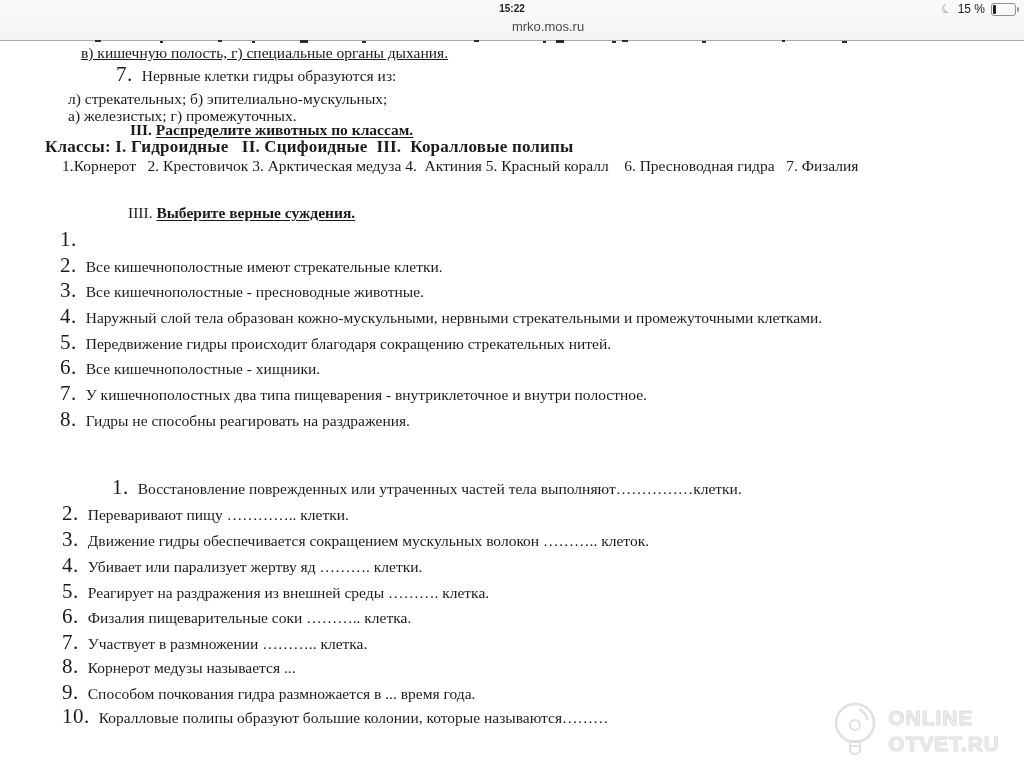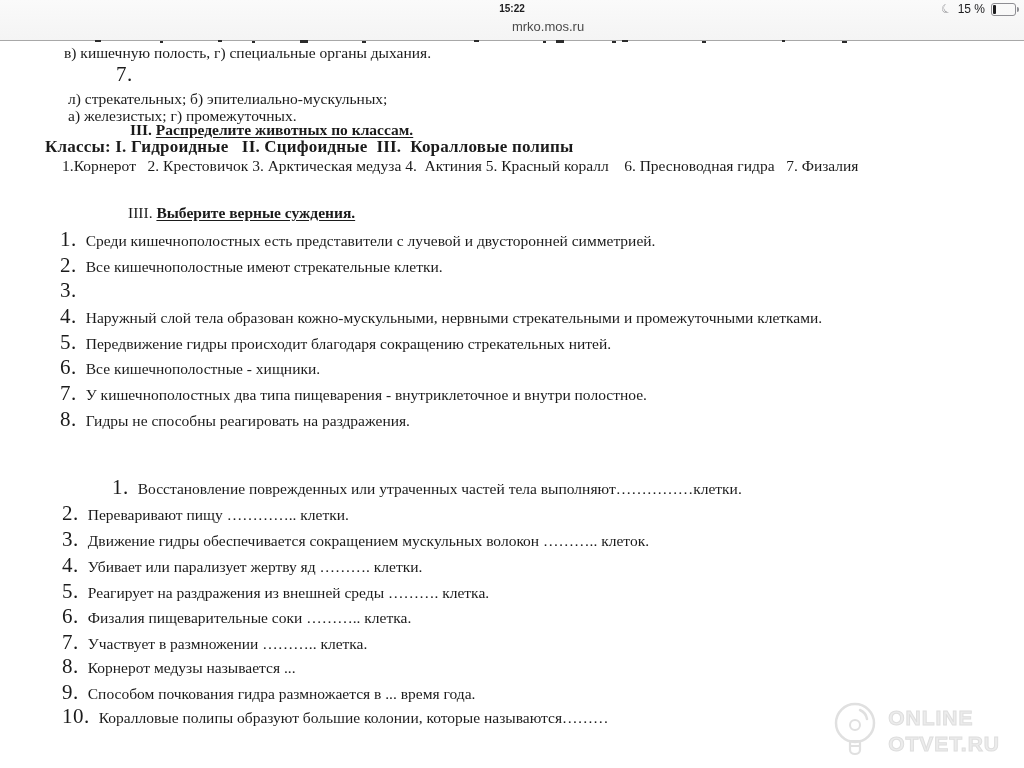--- a/index.html
+++ b/index.html
@@ -82,45 +82,46 @@
     </div>
     <div class="urlrow">
       <span>mrko.mos.ru</span>
     </div>
   </div>
 
   <div class="page">
 
     <div class="remnants"></div>
 
-    <div class="doc-line" style="left:64px;top:3px;">в) кишечную полость, г) специальные органы дыхания.</div>
+    <div class="doc-line" style="left:81px;top:3px;text-decoration:underline;">в) кишечную полость, г) специальные органы дыхания.</div>
 
     <div class="row" style="left:116px;top:21px;">
       <span class="num">7.</span>
+      <span class="txt">Нервные клетки гидры образуются из:</span>
     </div>
     <div class="doc-line" style="left:68px;top:49px;">л) стрекательных; б) эпителиально-мускульных;</div>
     <div class="doc-line" style="left:68px;top:66px;">а) железистых; г) промежуточных.</div>
 
     <div class="doc-line bold" style="left:130px;top:80px;text-align:center;"><span>III. </span><span class="u">Распределите животных по классам.</span></div>
 
     <div class="doc-line bold classes" style="left:45px;top:96px;">Классы: I. Гидроидные   II. Сцифоидные  III.  Коралловые полипы</div>
     <div class="doc-line" style="left:62px;top:116px;">1.Корнерот   2. Крестовичок 3. Арктическая медуза 4.  Актиния 5. Красный коралл    6. Пресноводная гидра   7. Физалия</div>
 
     <div class="doc-line bold" style="left:128px;top:163px;"><span style="font-weight:normal;">IIII. </span><span class="u">Выберите верные суждения.</span></div>
 
     <div class="row" style="left:60px;top:186px;">
       <span class="num">1.</span>
-      <span class="txt">Среди кишечнополостных есть представители с лучевой и двусторонней симметрией.</span>
     </div>
     <div class="row" style="left:60px;top:212px;">
       <span class="num">2.</span>
       <span class="txt">Все кишечнополостные имеют стрекательные клетки.</span>
     </div>
     <div class="row" style="left:60px;top:237px;">
       <span class="num">3.</span>
+      <span class="txt">Все кишечнополостные - пресноводные животные.</span>
     </div>
     <div class="row" style="left:60px;top:263px;">
       <span class="num">4.</span>
       <span class="txt">Наружный слой тела образован кожно-мускульными, нервными стрекательными и промежуточными клетками.</span>
     </div>
     <div class="row" style="left:60px;top:289px;">
       <span class="num">5.</span>
       <span class="txt">Передвижение гидры происходит благодаря сокращению стрекательных нитей.</span>
     </div>
     <div class="row" style="left:60px;top:314px;">

